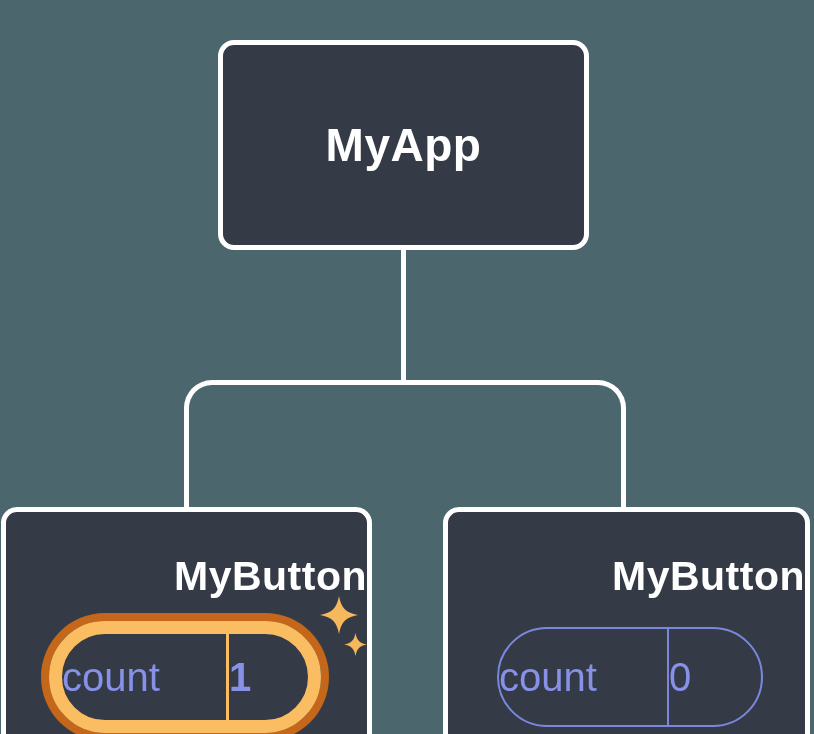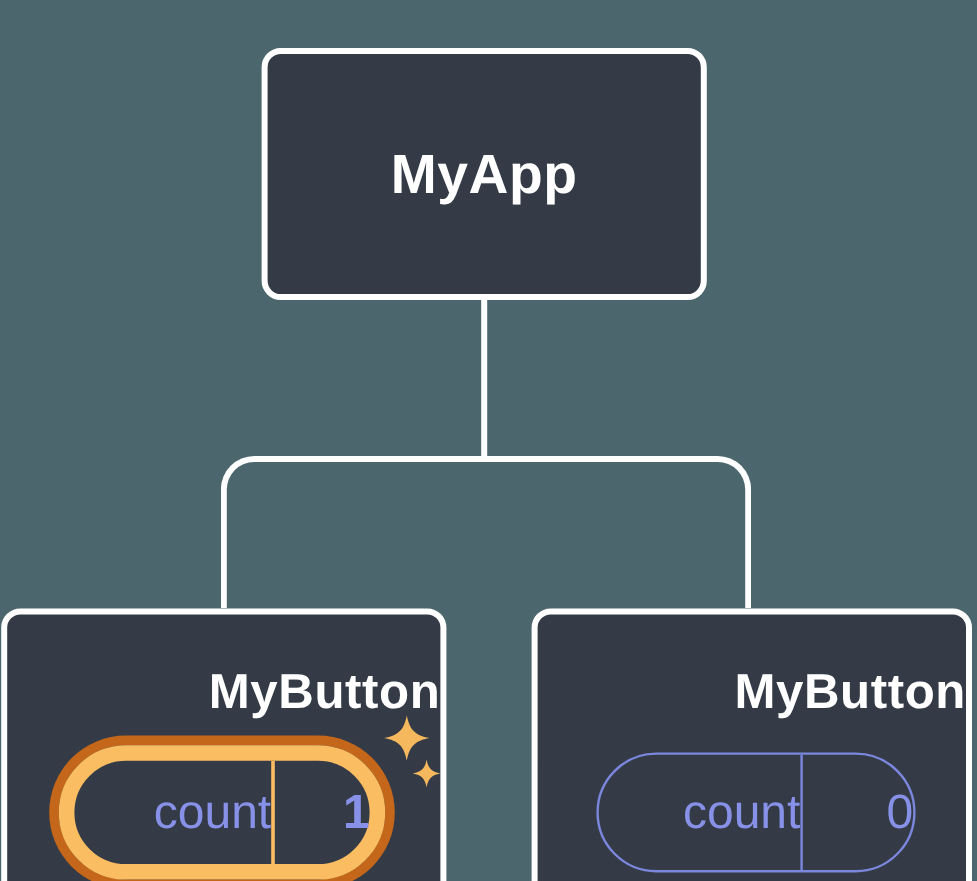--- a/index.html
+++ b/index.html
@@ -27,21 +27,21 @@
   .node-right{left:443px;top:470px;width:367px;height:264px;}
   .node-title{color:#FFFFFF;font-weight:600;letter-spacing:0.5px;}
   .node-root .node-title{font-size:46px;}
   .child-title{position:absolute;left:0;top:40px;width:100%;text-align:right;
     font-size:41px;line-height:48px;}
   
   .pill{
     position:absolute;box-sizing:border-box;display:flex;align-items:stretch;
     border-radius:999px;color:#8791E8;font-size:40px;
   }
-  .seg{display:flex;align-items:center;justify-content:flex-end;box-sizing:border-box;}
+  .seg{display:flex;align-items:center;justify-content:flex-start;box-sizing:border-box;}
   .pill-plain{left:49px;top:115px;width:266px;height:100px;border:2px solid #7B87DD;}
   .pill-plain .seg-label{width:170px;border-right:2px solid #7B87DD;}
   .pill-plain .seg-value{flex:1;}
   .pill-highlight{
     left:43px;top:109px;width:272px;height:112px;
     border:13px solid #FABD62;box-shadow:0 0 0 8px #C4671A;
   }
   .pill-highlight .seg-label{width:167px;border-right:3px solid #FABD62;}
   .pill-highlight .seg-value{flex:1;font-weight:700;}
   

